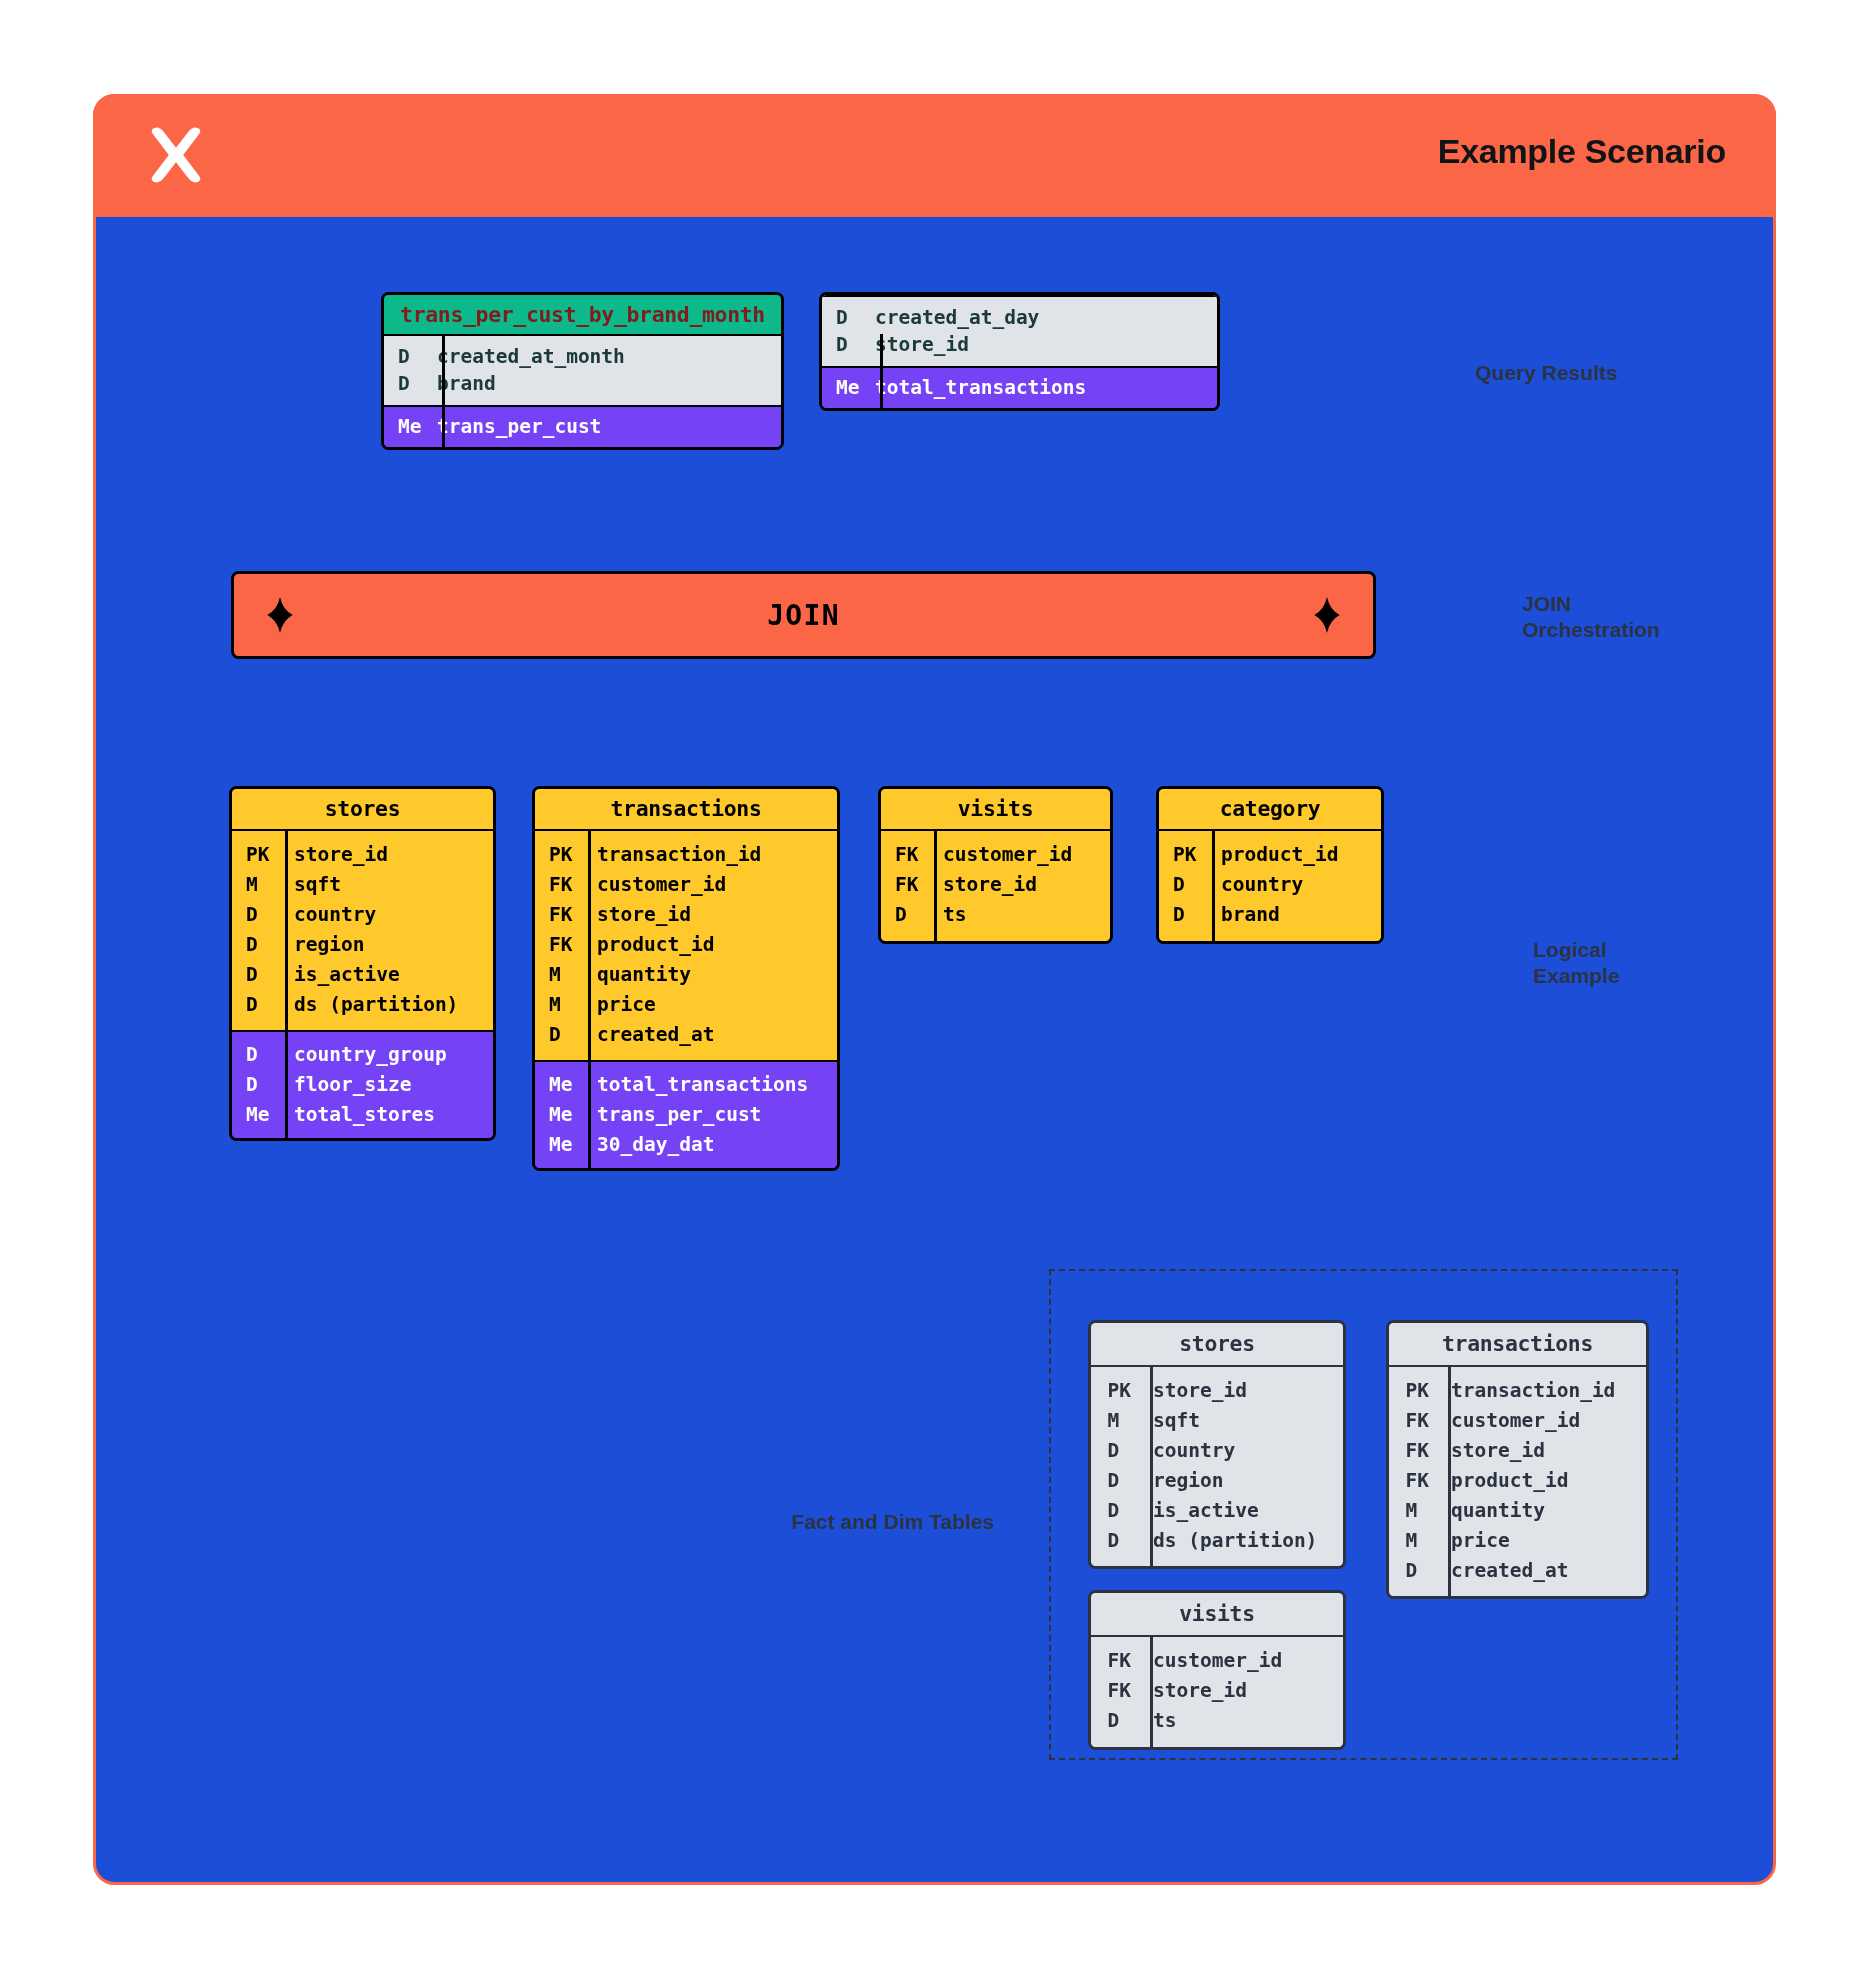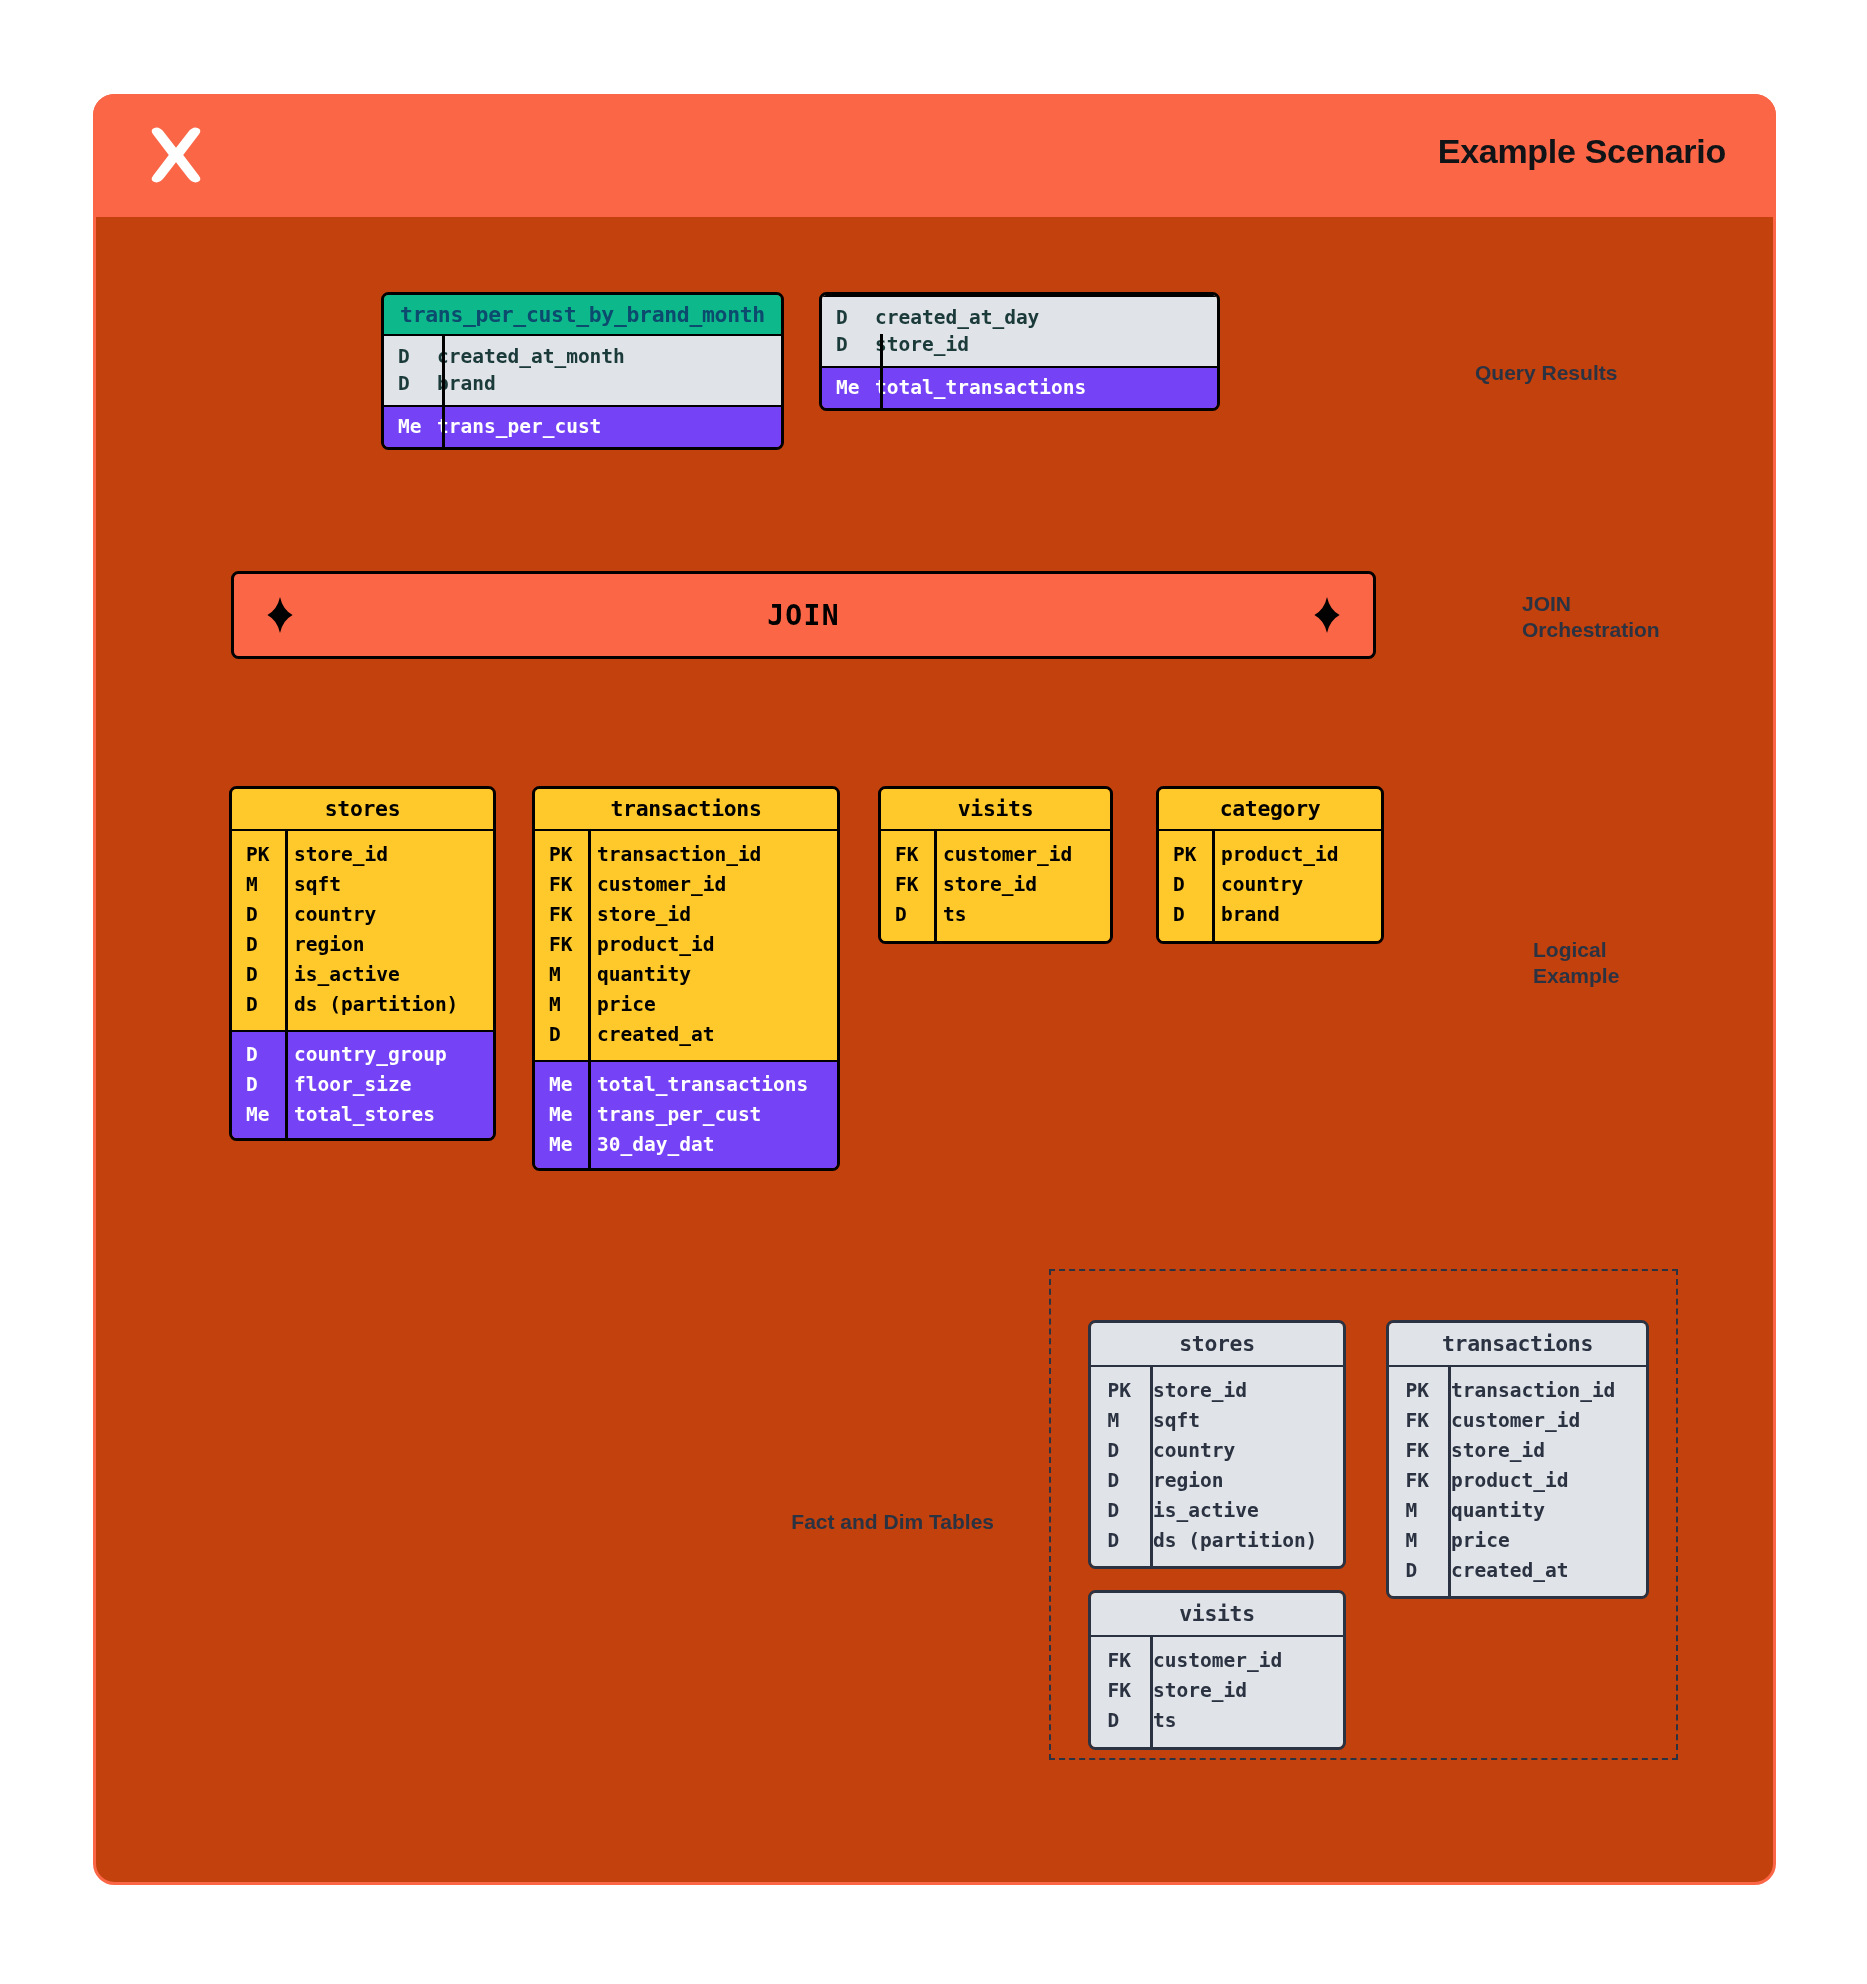--- a/index.html
+++ b/index.html
@@ -14,21 +14,21 @@
     overflow: hidden;
   }
 
   
   .card {
     position: absolute;
     left: 93px; top: 94px;
     width: 1683px; height: 1791px;
     border: 3.1px solid #FB6647;
     border-radius: 21.4px;
-    background: #c2410c;
+    background: #1d4ed8;
   }
   .card-header {
     position: absolute;
     left: -3.1px; top: -3.1px;
     width: 1683px; height: 123px;
     background: #FB6647;
     border-radius: 21.4px 21.4px 0 0;
   }
   .logo {
     position: absolute;
@@ -82,21 +82,21 @@
     position: absolute;
     width: 2.5px;
     background: #000;
   }
   .colsep.nav { background: #2B3342; }
 
   
   .qr { }
   .qr .ent-title {
     background: #0DB98B;
-    color: #0c4a6e;
+    color: #7f1d1d;
     font-size: 21.4px;
     line-height: 39px;
     height: 39px;
   }
   .qr .dimzone { background: #E0E3E7; }
   .qr .metzone { background: #7542F5; }
   .qr .dimzone .ent-row { height: 26.4px; color: #1B3A3A; font-size: 19.5px; }
   .qr .metzone .ent-row { height: 31px; color: #ffffff; font-size: 19.5px; }
   .qr .ent-row .k { width: 39px; padding-left: 14px; }
   .qr .ent-row .v { padding-left: 14px; }

